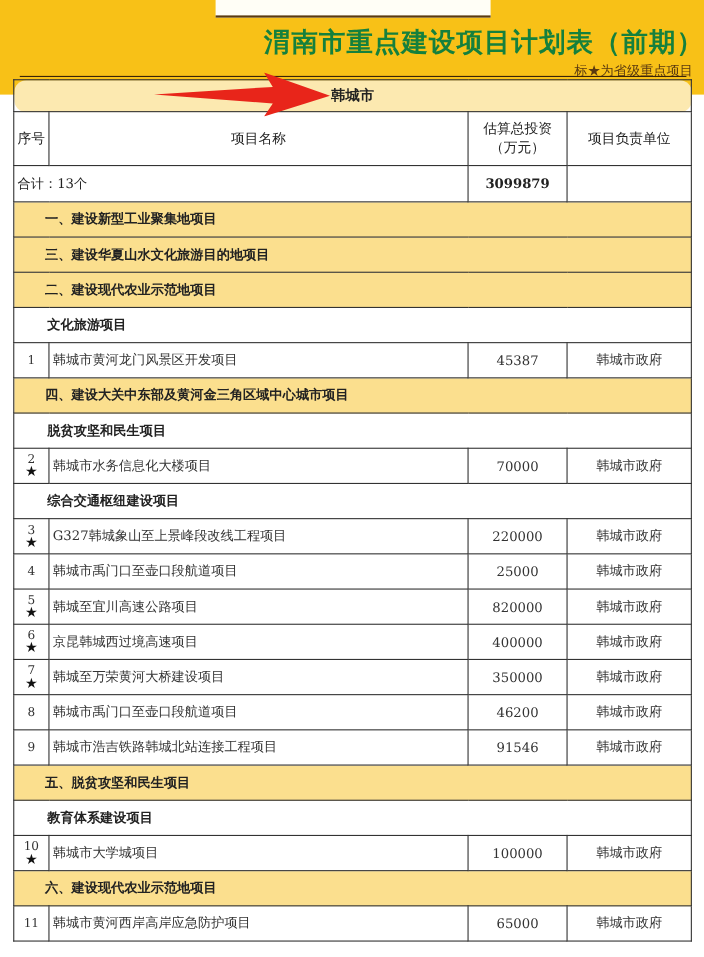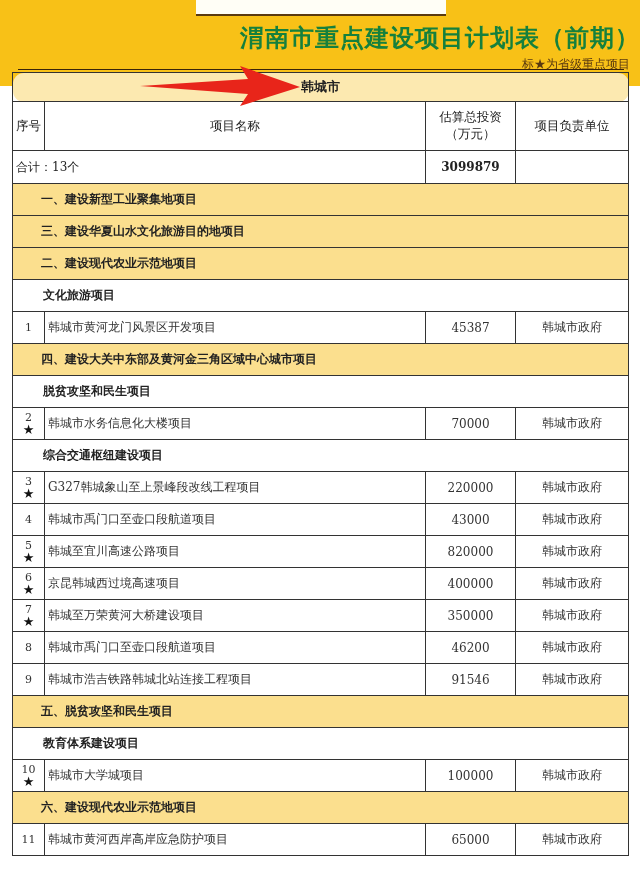--- a/index.html
+++ b/index.html
@@ -133,21 +133,21 @@
       </tr>
       <tr class="item-row">
         <td class="c-no"><span>3</span><span class="star">★</span></td>
         <td>G327韩城象山至上景峰段改线工程项目</td>
         <td class="c-amt">220000</td>
         <td class="c-unit">韩城市政府</td>
       </tr>
       <tr class="item-row">
         <td class="c-no"><span>4</span></td>
         <td>韩城市禹门口至壶口段航道项目</td>
-        <td class="c-amt">43000</td>
+        <td class="c-amt">25000</td>
         <td class="c-unit">韩城市政府</td>
       </tr>
       <tr class="item-row">
         <td class="c-no"><span>5</span><span class="star">★</span></td>
         <td>韩城至宜川高速公路项目</td>
         <td class="c-amt">820000</td>
         <td class="c-unit">韩城市政府</td>
       </tr>
       <tr class="item-row">
         <td class="c-no"><span>6</span><span class="star">★</span></td>

